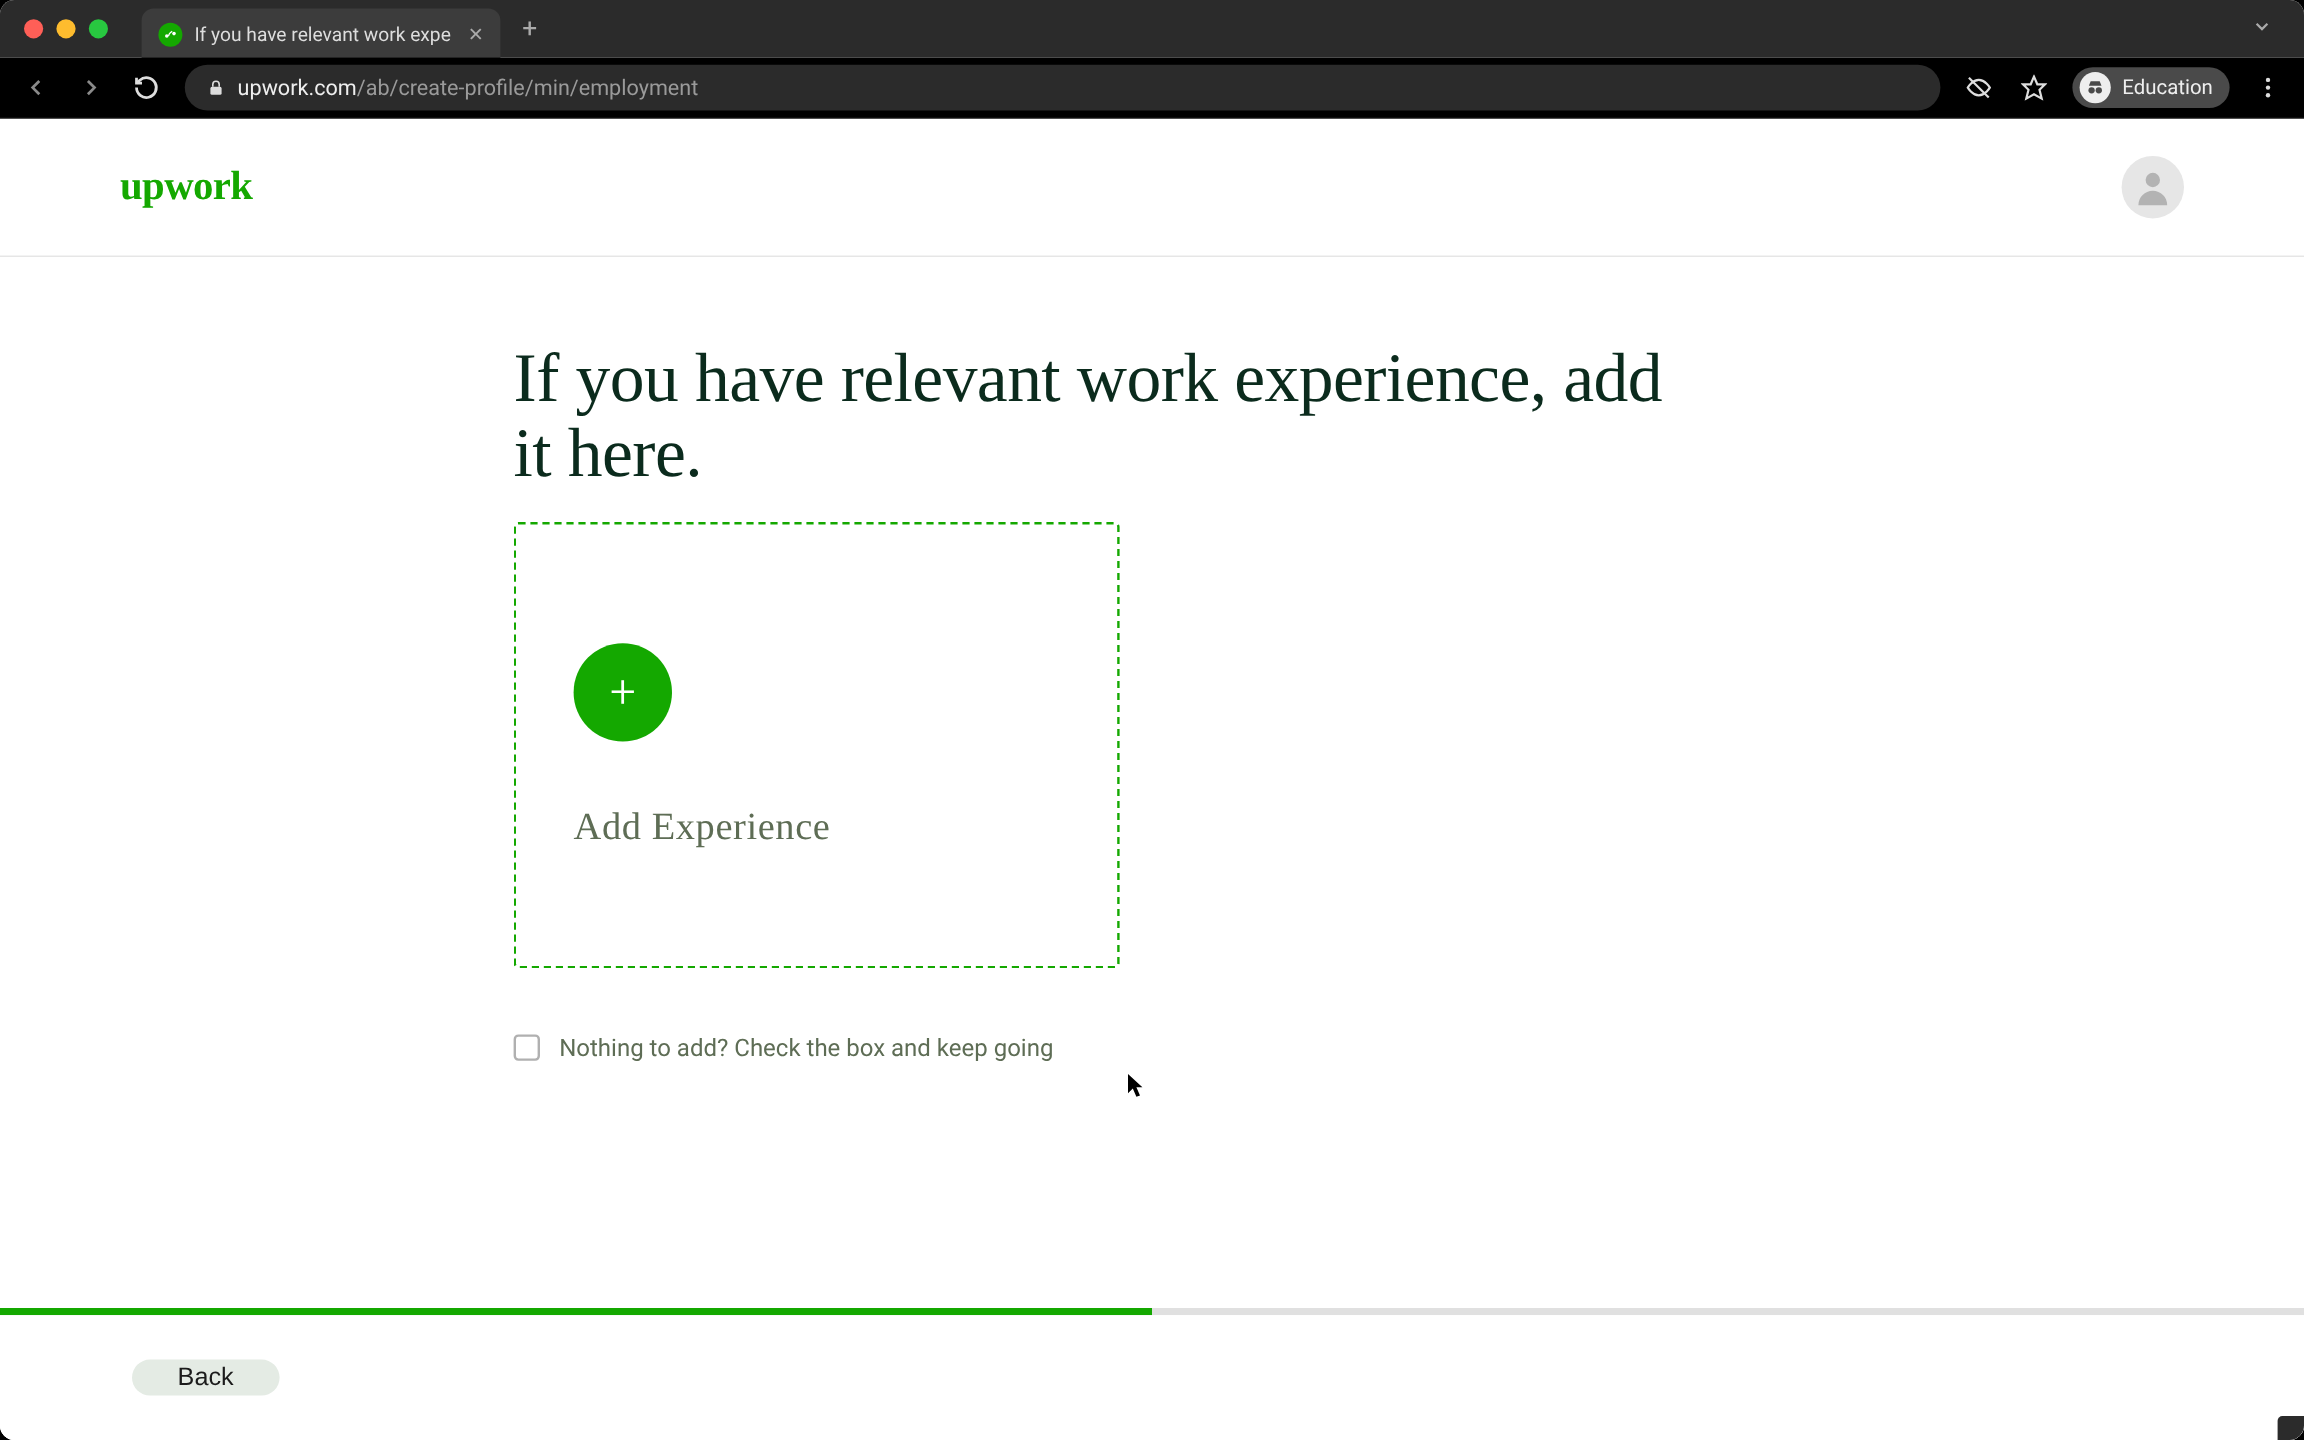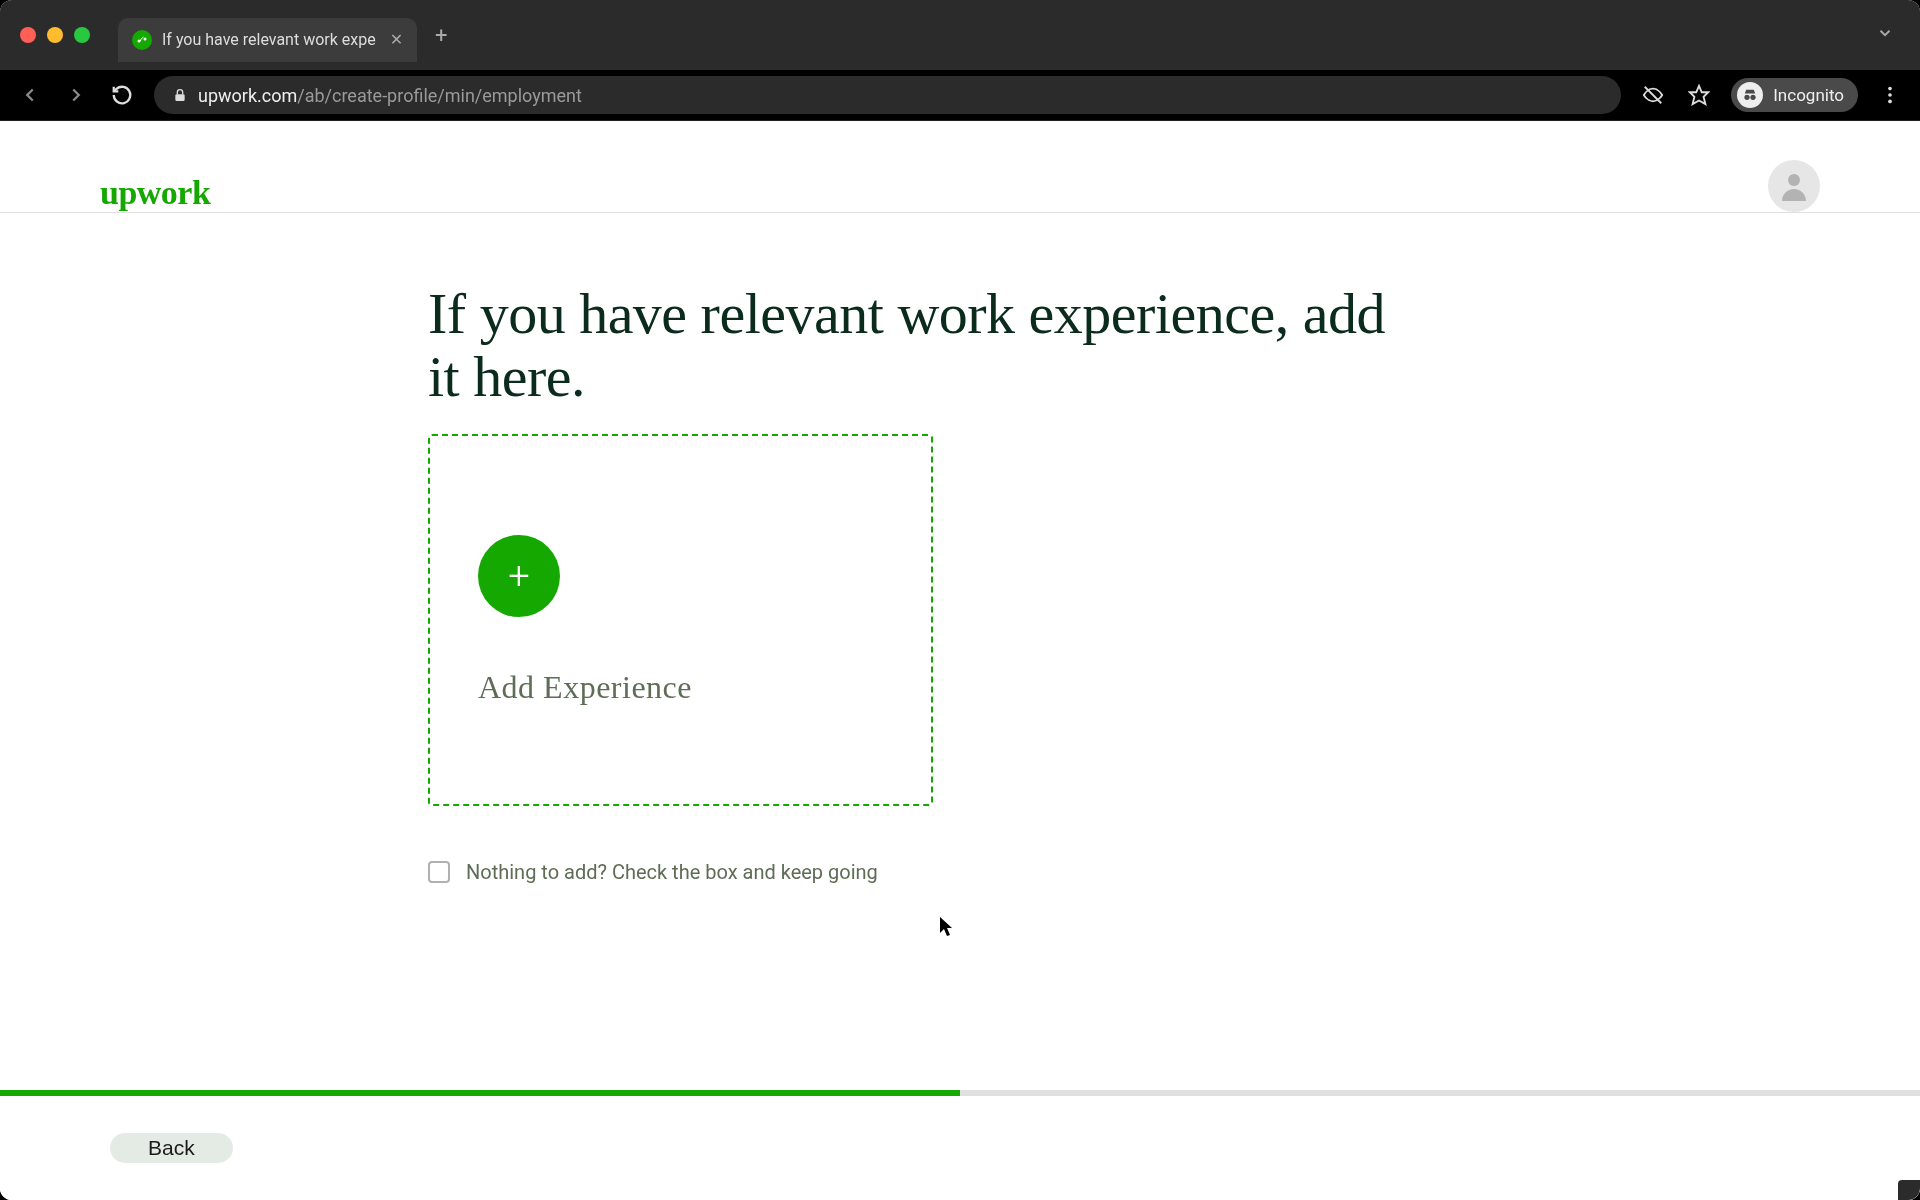--- a/index.html
+++ b/index.html
@@ -2,21 +2,21 @@
 <html><head>
   <meta charset="utf-8">
   <style>
     * { margin: 0; padding: 0; box-sizing: border-box; }
     body { font-family: -apple-system, BlinkMacSystemFont, "Segoe UI", Roboto, Helvetica, Arial, sans-serif; background: #000; width: 1920px; height: 1200px; overflow: hidden; }
 
     
     .window { width: 1920px; height: 1200px; background: #fff; border-radius: 12px; overflow: hidden; display: flex; flex-direction: column; }
 
     
-    .titlebar { height: 70px; background: #2b2b2b; display: flex; align-items: center; padding: 0 20px; justify-content: space-between; }
+    .titlebar { height: 48px; background: #2b2b2b; display: flex; align-items: center; padding: 0 20px; justify-content: space-between; }
     .traffic-lights { display: flex; gap: 11px; margin-right: 28px; }
     .tl { width: 16px; height: 16px; border-radius: 50%; }
     .tl-red { background: #ff5f57; }
     .tl-yellow { background: #febc2e; }
     .tl-green { background: #28c840; }
     .tab { display: flex; align-items: center; background: #3c3c3c; height: 44px; border-radius: 10px 10px 0 0; padding: 0 14px; max-width: 300px; margin-top: 9px; }
     .tab-favicon { width: 20px; height: 20px; border-radius: 50%; background: #14a800; margin-right: 10px; display:flex;align-items:center;justify-content:center; }
     .tab-favicon svg { width:12px; height:12px; }
     .tab-title { color: #ddd; font-size: 16px; white-space: nowrap; overflow: hidden; text-overflow: ellipsis; flex: 1; }
     .tab-close { color: #aaa; margin-left: 14px; font-size: 16px; }
@@ -32,21 +32,21 @@
     .urlbox { flex: 1; background: #2b2b2b; border-radius: 24px; height: 38px; display: flex; align-items: center; padding: 0 18px; color: #bbb; font-size: 18px; }
     .lock-icon { color: #ddd; margin-right: 10px; display:flex; }
     .url-host { color: #eee; }
     .url-path { color: #9a9a9a; }
     .addr-right { display: flex; align-items: center; gap: 18px; color: #ddd; }
     .incog-chip { display: flex; align-items: center; gap: 10px; background: #4a4a4a; border-radius: 22px; padding: 4px 14px 4px 6px; color: #eee; font-size: 17px; }
     .incog-icon { width: 26px; height: 26px; border-radius: 50%; background: #eee; display: flex; align-items: center; justify-content: center; }
 
     
     .page { flex: 1; background: #fff; display: flex; flex-direction: column; position: relative; }
-    .app-header { height: 92px; border-bottom: 1px solid #e0e0e0; display: flex; align-items: flex-end; justify-content: space-between; padding: 0 100px; }
+    .app-header { height: 115px; border-bottom: 1px solid #e0e0e0; display: flex; align-items: center; justify-content: space-between; padding: 0 100px; }
     .logo { color: #14a800; font-weight: 700; font-size: 34px; letter-spacing: -0.5px; font-family: Georgia, serif; }
     .avatar { width: 52px; height: 52px; border-radius: 50%; background: #e6e6e6; display: flex; align-items: center; justify-content: center; }
     .avatar svg { width: 36px; height: 36px; fill: #b3b3b3; }
 
     .content { flex: 1; padding: 70px 0 0 0; }
     .inner { max-width: 1180px; margin: 0 0 0 428px; }
     .heading { font-family: Georgia, "Times New Roman", serif; font-size: 58px; line-height: 1.08; color: #0b2b1d; font-weight: 500; letter-spacing: -0.5px; max-width: 980px; }
     .subtext { margin-top: 34px; font-size: 21px; line-height: 1.45; color: #5e6d55; max-width: 1140px; }
 
     .add-card { margin-top: 26px; width: 505px; height: 372px; border: 2.5px dashed #14a800; border-radius: 4px; display: flex; flex-direction: column; justify-content: center; padding-left: 48px; cursor: pointer; }
@@ -141,21 +141,21 @@
       </div>
       <div class="incog-chip">
         <span class="incog-icon">
           <svg width="18" height="18" viewBox="0 0 24 24" fill="#4a4a4a">
               <circle cx="8" cy="15" r="3.5"></circle>
               <circle cx="16" cy="15" r="3.5"></circle>
               <path d="M11.5 15h1"></path>
               <path d="M5 10h14l-2-5H7z"></path>
             </svg>
         </span>
-        <span>Incognito</span>
+        <span>Education</span>
       </div>
       <div class="nav-btn reload-btn">
         <svg viewBox="0 0 24 24" fill="currentColor">
             <circle cx="12" cy="5" r="2"></circle>
             <circle cx="12" cy="12" r="2"></circle>
             <circle cx="12" cy="19" r="2"></circle>
           </svg>
       </div>
     </div>
   </div>

